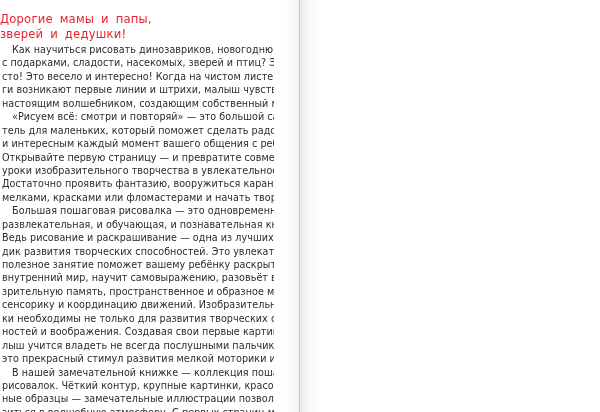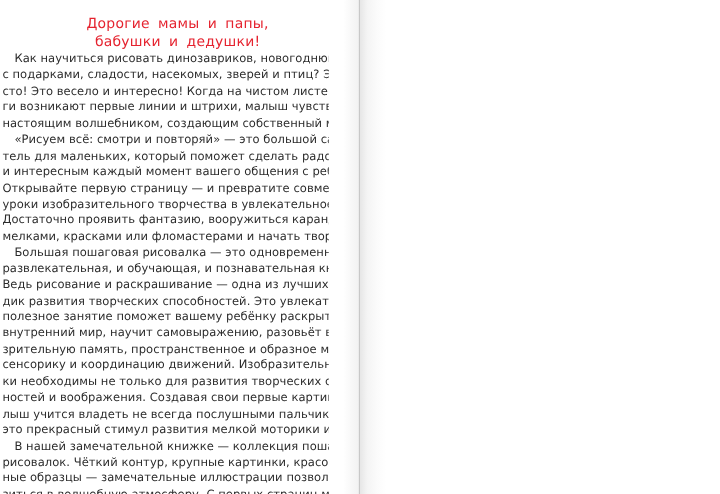--- a/index.html
+++ b/index.html
@@ -20,21 +20,21 @@
   .gutter-line {
     position: absolute; left: 299px; top: 0; width: 1px; height: 412px;
     background: #c8c8c8;
   }
   .gutter-shade {
     position: absolute; left: 286px; top: 0; width: 13px; height: 412px;
     background: linear-gradient(to right, #ffffff, #f2f2f2);
   }
   .title {
     position: absolute; left: 0; width: 296px; top: 12px;
-    text-align: center; color: #e5232f;
+    color: #e5232f;
     font-size: 11.6px; line-height: 15px; letter-spacing: 0.2px;
     word-spacing: 3px;
   }
   .title .ln { display: block; }
   .text {
     position: absolute;
     font-size: 9.6px; line-height: 13.45px;
     letter-spacing: 0.05px;
   }
   .text .ln {
@@ -47,21 +47,21 @@
   .left-text { left: 2px; top: 43px; width: 272px; }
 </style>
 </head>
 <body>
 
 <div class="spread">
   <div class="page page-left">
     <div class="gutter-shade"></div>
     <div class="title">
       <span class="ln">Дорогие мамы и папы,</span>
-      <span class="ln">бабушки и дедушки!</span>
+      <span class="ln">зверей и дедушки!</span>
     </div>
     <div class="text left-text" id="left-text">
         <span class="ln ind">Как научиться рисовать динозавриков, новогоднюю ёлочку</span>
         <span class="ln">с подарками, сладости, насекомых, зверей и птиц? Это про-</span>
         <span class="ln">сто! Это весело и интересно! Когда на чистом листе бума-</span>
         <span class="ln">ги возникают первые линии и штрихи, малыш чувствует себя</span>
         <span class="ln last">настоящим волшебником, создающим собственный мир.</span>
         <span class="ln ind">«Рисуем всё: смотри и повторяй» — это большой самоучи-</span>
         <span class="ln">тель для маленьких, который поможет сделать радостным</span>
         <span class="ln">и интересным каждый момент вашего общения с ребёнком.</span>

